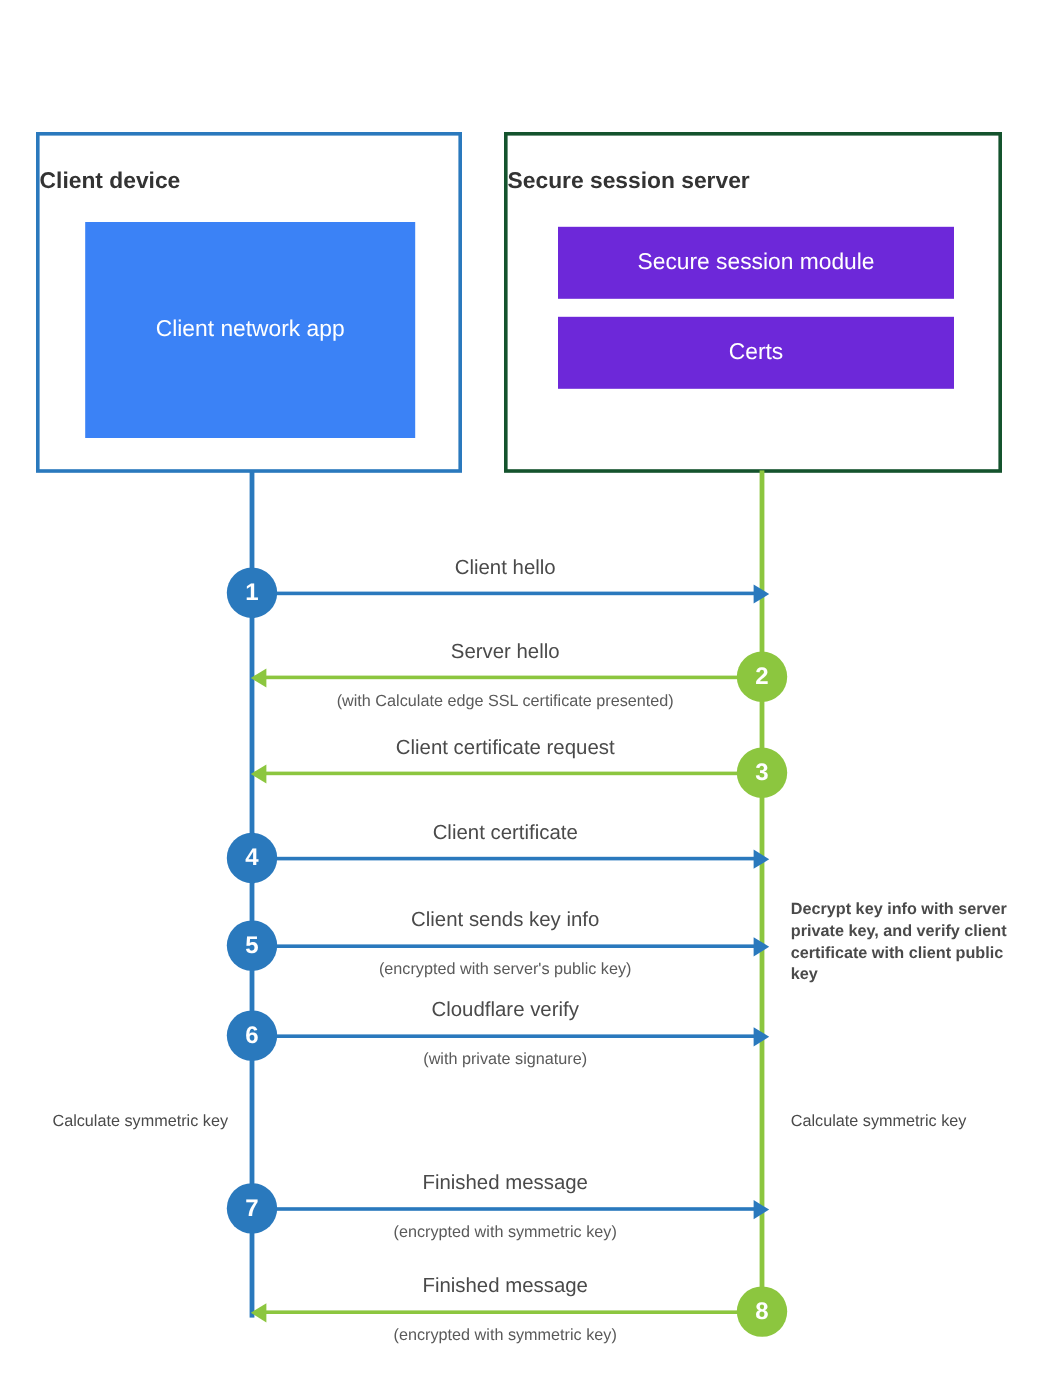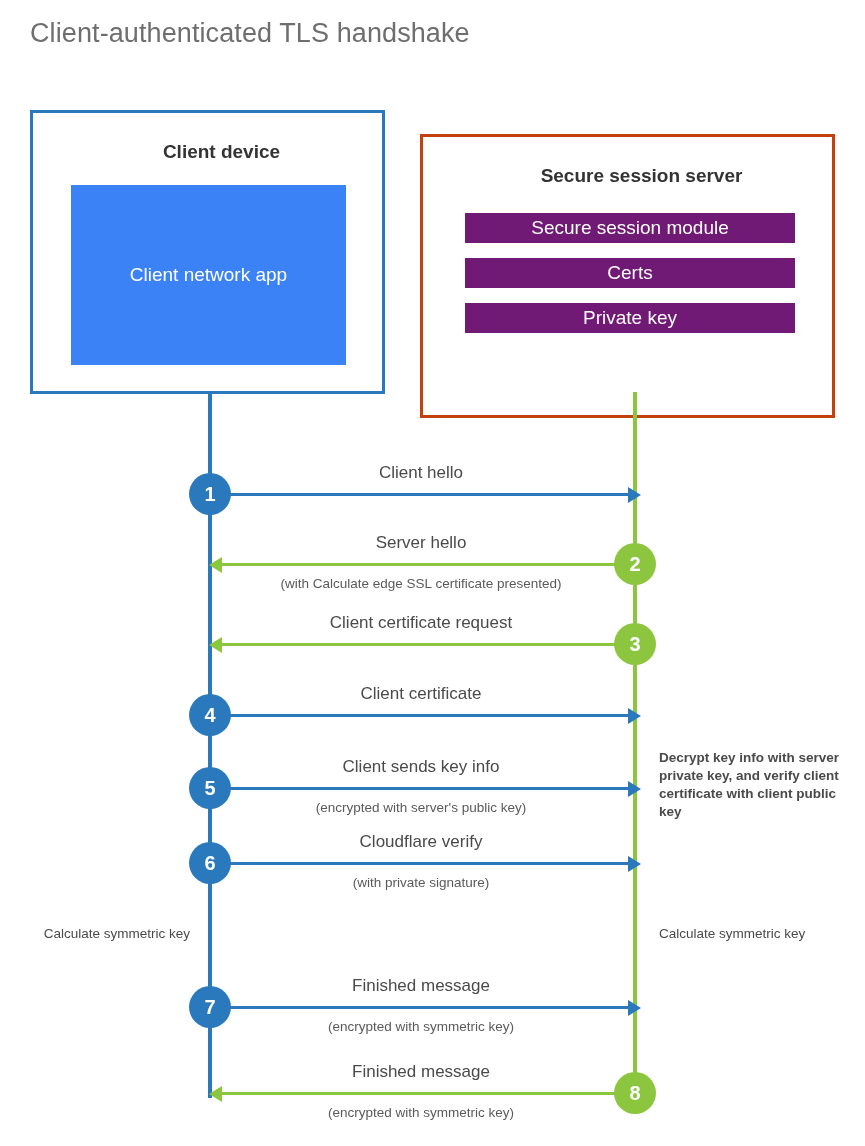--- a/index.html
+++ b/index.html
@@ -43,33 +43,30 @@
     top: 110px;
     width: 355px;
     height: 284px;
     border: 3px solid #2a79bd;
   }
   .party-box.server {
     left: 420px;
     top: 110px;
     width: 415px;
     height: 284px;
-    border: 3px solid #c2410c;
-    margin-top: 24px;
+    border: 3px solid #14532d;
   }
   .party-title {
     position: absolute;
     left: 0;
     right: 0;
     top: 28px;
-    text-align: center;
     font-size: 19px;
     font-weight: bold;
     color: #333333;
-    padding-left: 28px;
   }
 
   
   .client-app {
     position: absolute;
     left: 38px;
     top: 72px;
     width: 275px;
     height: 180px;
     background: #3b82f6;
@@ -85,22 +82,22 @@
   }
 
   
   .server-bars {
     position: absolute;
     left: 42px;
     top: 76px;
     width: 330px;
   }
   .server-bar {
-    height: 30px;
-    background: #701a75;
+    height: 60px;
+    background: #6d28d9;
     color: #ffffff;
     display: flex;
     align-items: center;
     justify-content: center;
     font-size: 19px;
     margin-bottom: 15px;
   }
   .server-bar:last-child { margin-bottom: 0; }
 
   
@@ -217,33 +214,31 @@
   }
   .annotation.calc-left  { top: 925px; }
   .annotation.calc-right { top: 925px; }
   .annotation.decrypt    { top: 749px; font-weight: bold; }
 </style>
 </head>
 <body>
 
 <div id="page">
 
-  <div class="page-title">Client-authenticated TLS handshake</div>
 
   <div class="party-box client">
     <div class="party-title">Client device</div>
     <div class="client-app">Client network app</div>
   </div>
 
   <div class="party-box server">
     <div class="party-title">Secure session server</div>
     <div class="server-bars">
       <div class="server-bar">Secure session module</div>
       <div class="server-bar">Certs</div>
-      <div class="server-bar">Private key</div>
     </div>
   </div>
 
   <div class="lifeline client-line"></div>
   <div class="lifeline server-line"></div>
 
   <div id="steps-container">
       <div class="step" style="top: 494px;">
         <div class="step-label">Client hello</div>
         <div class="arrow-line ltr blue"></div>

